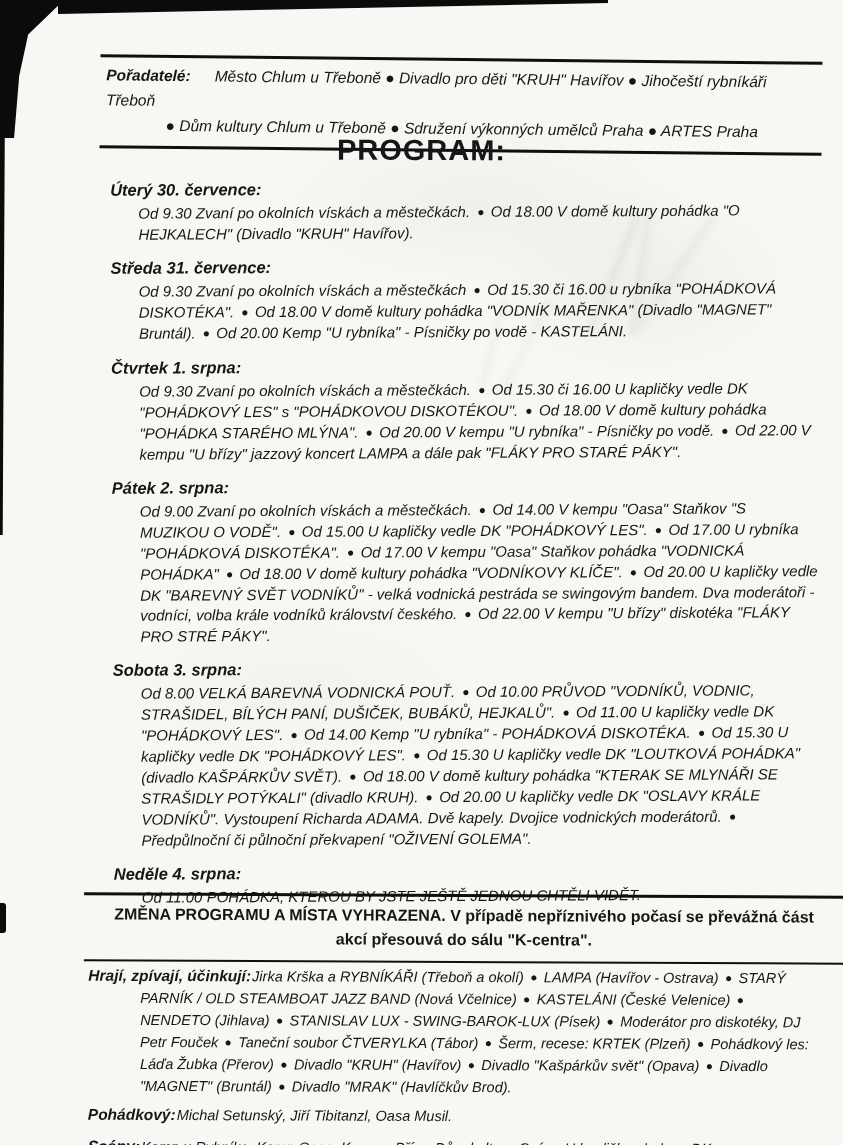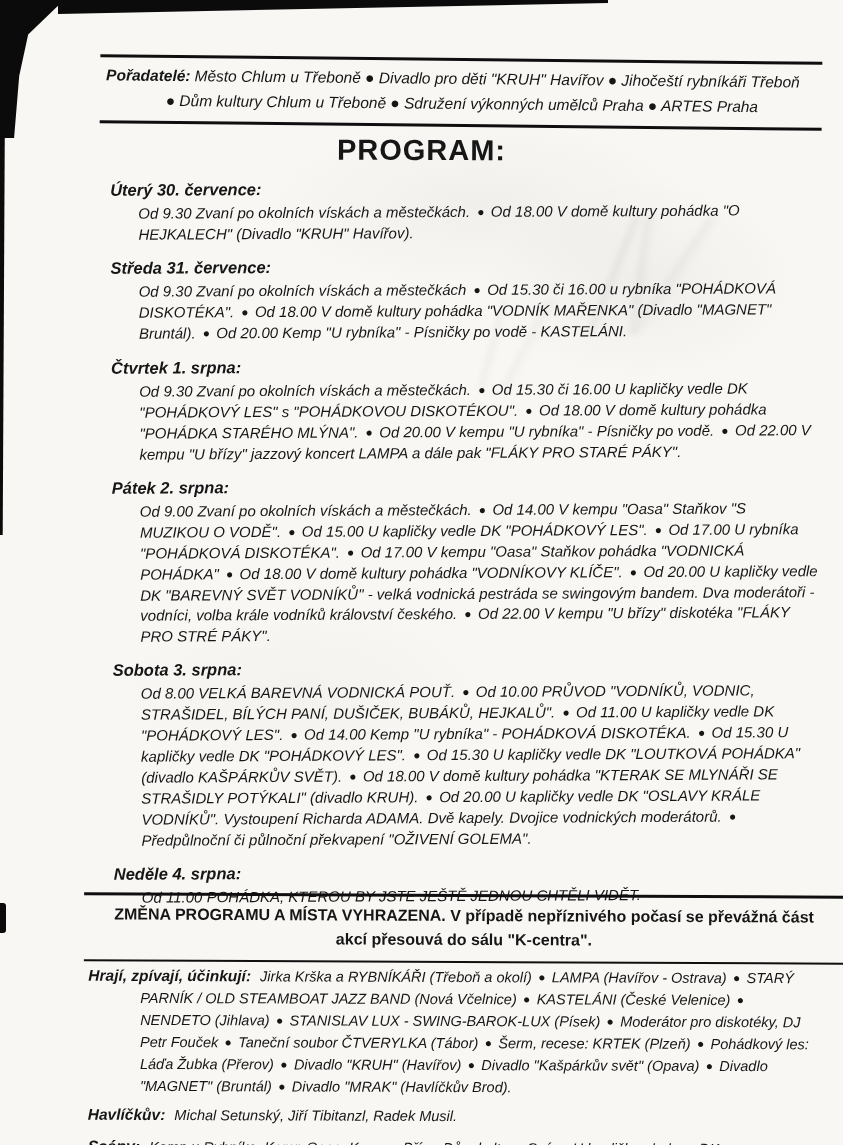--- a/index.html
+++ b/index.html
@@ -37,21 +37,21 @@
 
   
   .org-box{
     position:absolute;left:100px;top:58px;width:712px;
     transform:rotate(.6deg);
     border-top:3px solid #0f0f0f;border-bottom:3px solid #0f0f0f;
     padding:5px 4px 8px 6px;
     font-style:italic;font-size:15.5px;line-height:25px;
   }
   .org-box p{margin:0;}
-  .org-label{font-weight:bold;font-style:italic;margin-right:4px;}
+  .org-label{font-weight:bold;font-style:italic;margin-right:24px;}
   .org-line2{text-align:center;}
 
   
   .title{
     position:absolute;left:0;top:134px;width:100%;margin:0;
     text-align:center;font-weight:bold;font-size:29px;letter-spacing:1px;
     transform:rotate(.2deg);
   }
 
   
@@ -75,21 +75,21 @@
     text-align:center;font-weight:bold;font-size:16px;line-height:24px;
   }
 
   
   .bottom{
     position:absolute;left:88px;top:966px;width:730px;
     transform:rotate(.2deg);
     font-style:italic;font-size:14.5px;line-height:21px;
   }
   .bottom p{margin:0;padding-left:52px;text-indent:-52px;}
-  .label{font-weight:bold;font-style:italic;font-size:15.5px;margin-right:9px;}
+  .label{font-weight:bold;font-style:italic;font-size:15.5px;margin-right:1px;}
   .moderators{margin-top:6px !important;}
   .scenes{margin-top:10px !important;}
   .scenes .label{font-size:16px;}
 </style>
 </head>
 <body>
 
 <div class="page">
 
   <div class="corner-tl"></div>
@@ -133,17 +133,17 @@
       </div>
     </div>
 
   <div class="notice">
     <span class="notice-bold">ZMĚNA PROGRAMU A MÍSTA VYHRAZENA.</span>
     <span>V případě nepříznivého počasí se převážná část akcí přesouvá do sálu "K-centra".</span>
   </div>
 
   <div class="bottom">
     <p class="credits"><span class="label">Hrají, zpívají, účinkují:</span><span id="credits-items"><span class="credit-item">Jirka Krška a RYBNÍKÁŘI (Třeboň a okolí)</span><span class="bullet"> ● </span><span class="credit-item">LAMPA (Havířov - Ostrava)</span><span class="bullet"> ● </span><span class="credit-item">STARÝ PARNÍK / OLD STEAMBOAT JAZZ BAND (Nová Včelnice)</span><span class="bullet"> ● </span><span class="credit-item">KASTELÁNI (České Velenice)</span><span class="bullet"> ● </span><span class="credit-item">NENDETO (Jihlava)</span><span class="bullet"> ● </span><span class="credit-item">STANISLAV LUX - SWING-BAROK-LUX (Písek)</span><span class="bullet"> ● </span><span class="credit-item">Moderátor pro diskotéky, DJ Petr Fouček</span><span class="bullet"> ● </span><span class="credit-item">Taneční soubor ČTVERYLKA (Tábor)</span><span class="bullet"> ● </span><span class="credit-item">Šerm, recese: KRTEK (Plzeň)</span><span class="bullet"> ● </span><span class="credit-item">Pohádkový les: Láďa Žubka (Přerov)</span><span class="bullet"> ● </span><span class="credit-item">Divadlo "KRUH" (Havířov)</span><span class="bullet"> ● </span><span class="credit-item">Divadlo "Kašpárkův svět" (Opava)</span><span class="bullet"> ● </span><span class="credit-item">Divadlo "MAGNET" (Bruntál)</span><span class="bullet"> ● </span><span class="credit-item">Divadlo "MRAK" (Havlíčkův Brod).</span></span></p>
-    <p class="moderators"><span class="label">Havlíčkův:</span><span>Michal Setunský, Jiří Tibitanzl, Radek Musil.</span></p>
+    <p class="moderators"><span class="label">Pohádkový:</span><span>Michal Setunský, Jiří Tibitanzl, Oasa Musil.</span></p>
     <p class="scenes"><span class="label">Scény:</span><span>Kemp u Rybníka, Kemp Oasa, Kemp u Břízy, Dům kultury, Scéna U kapličky - bokem DK.</span></p>
   </div>
 
 </div>
 
 </body></html>

